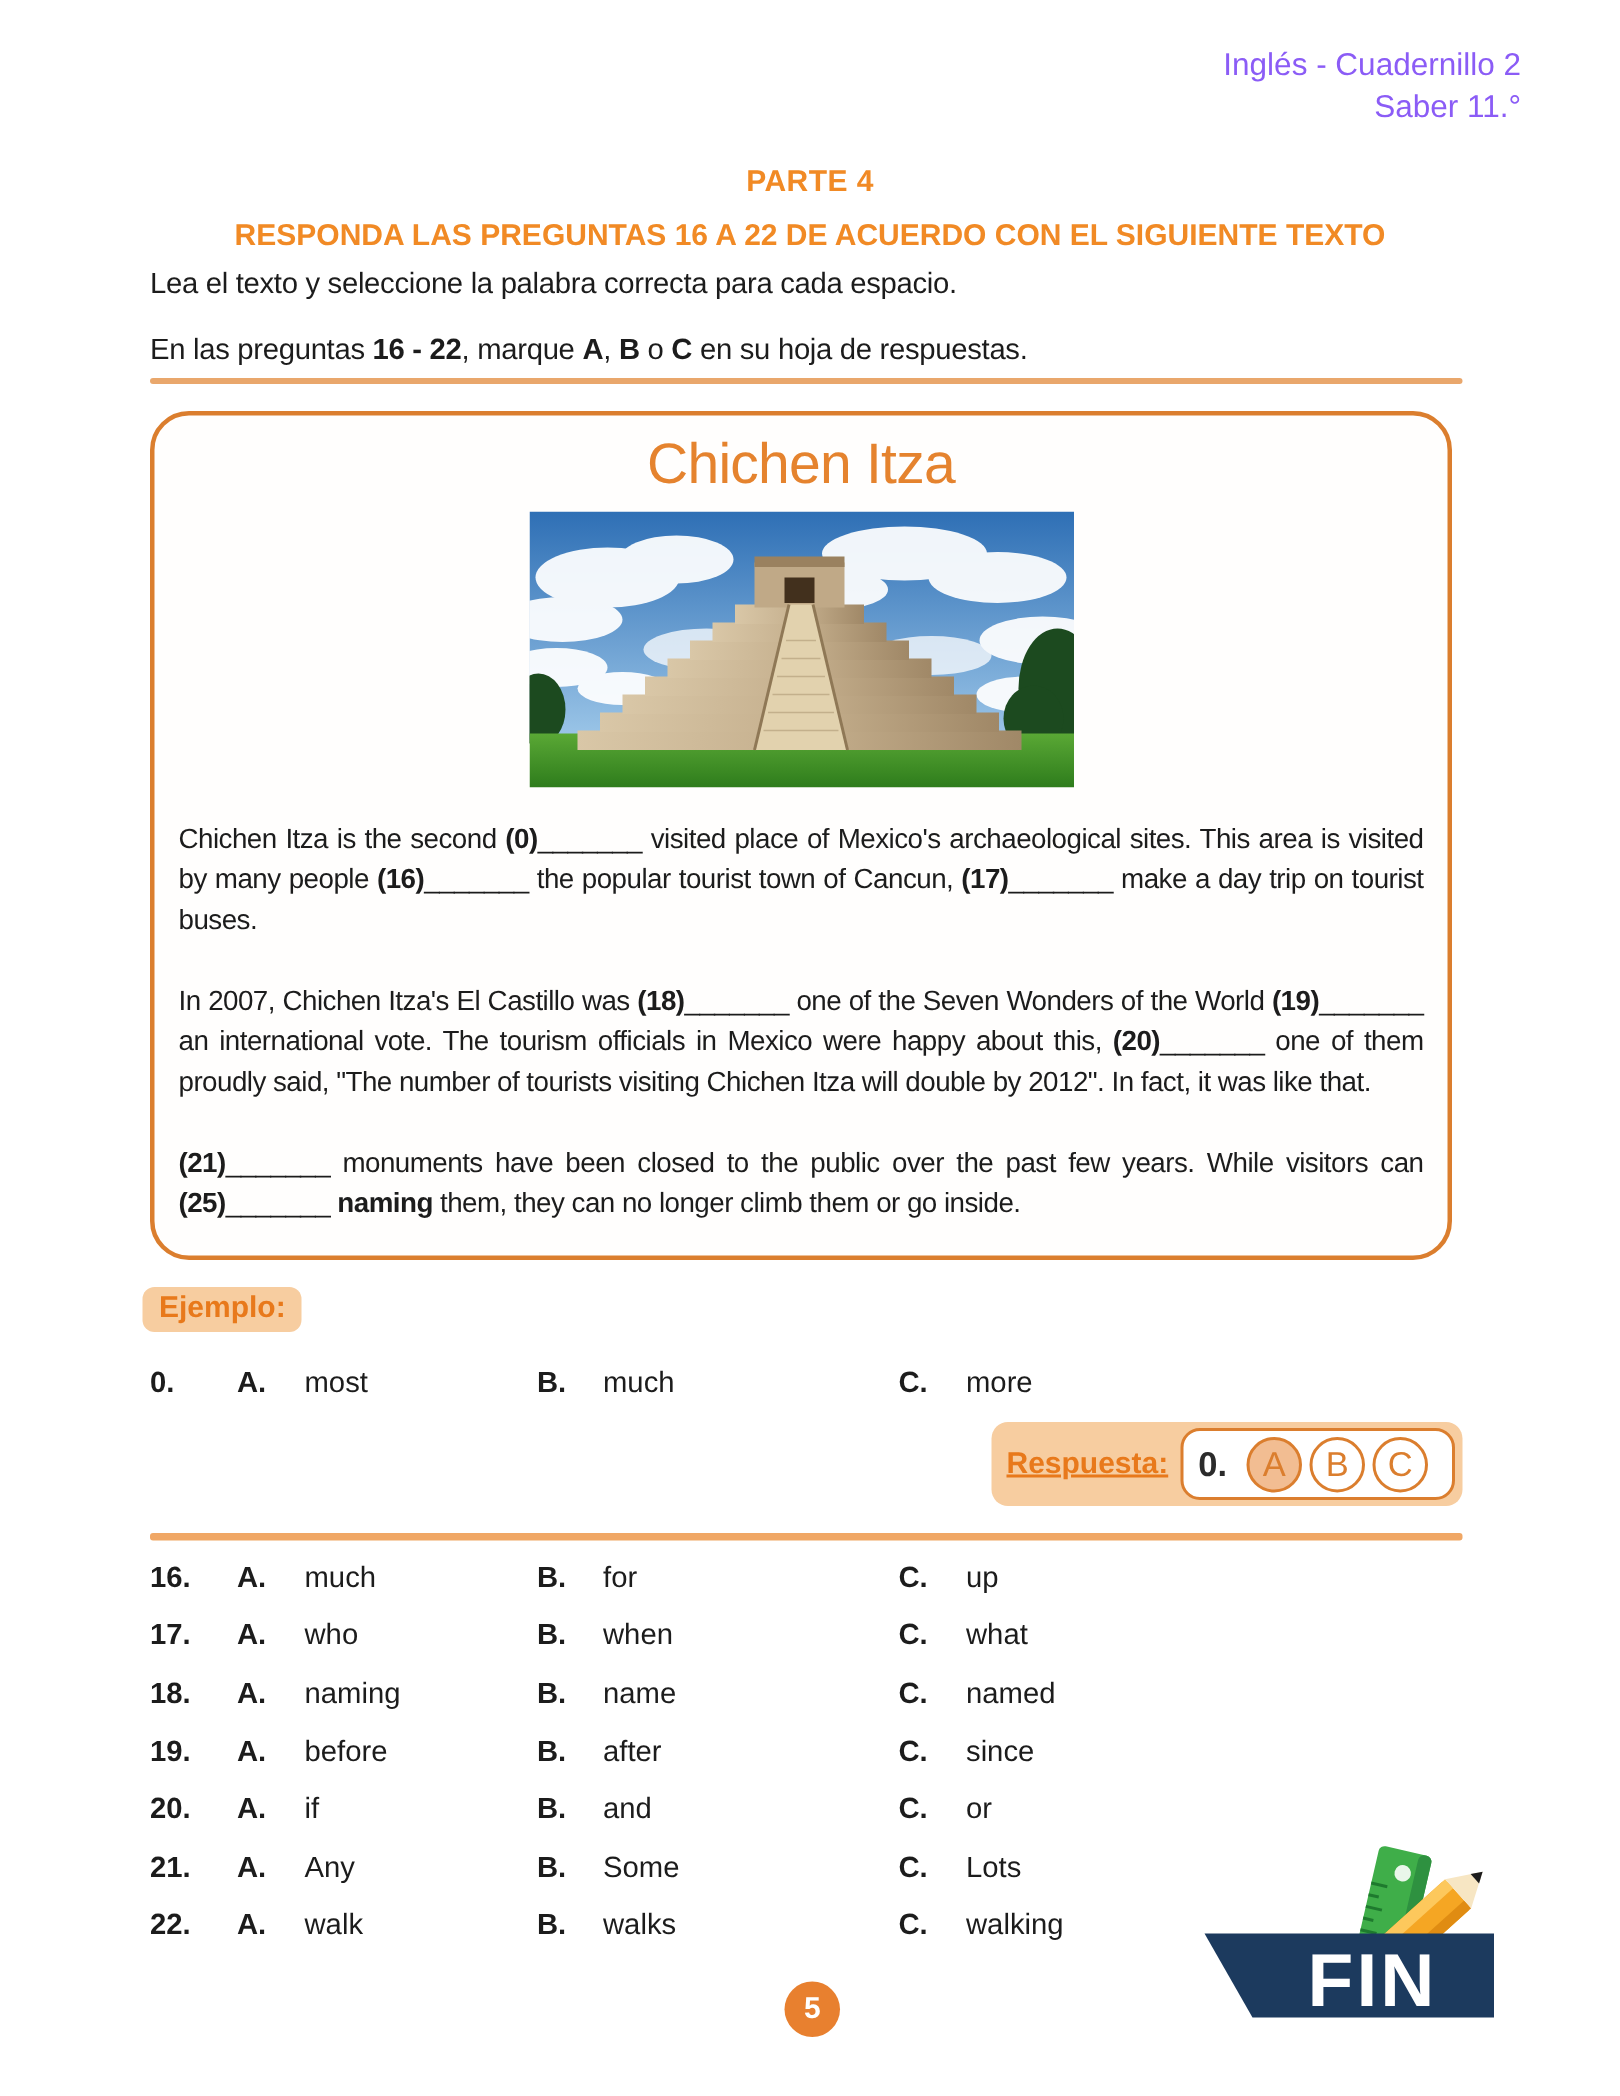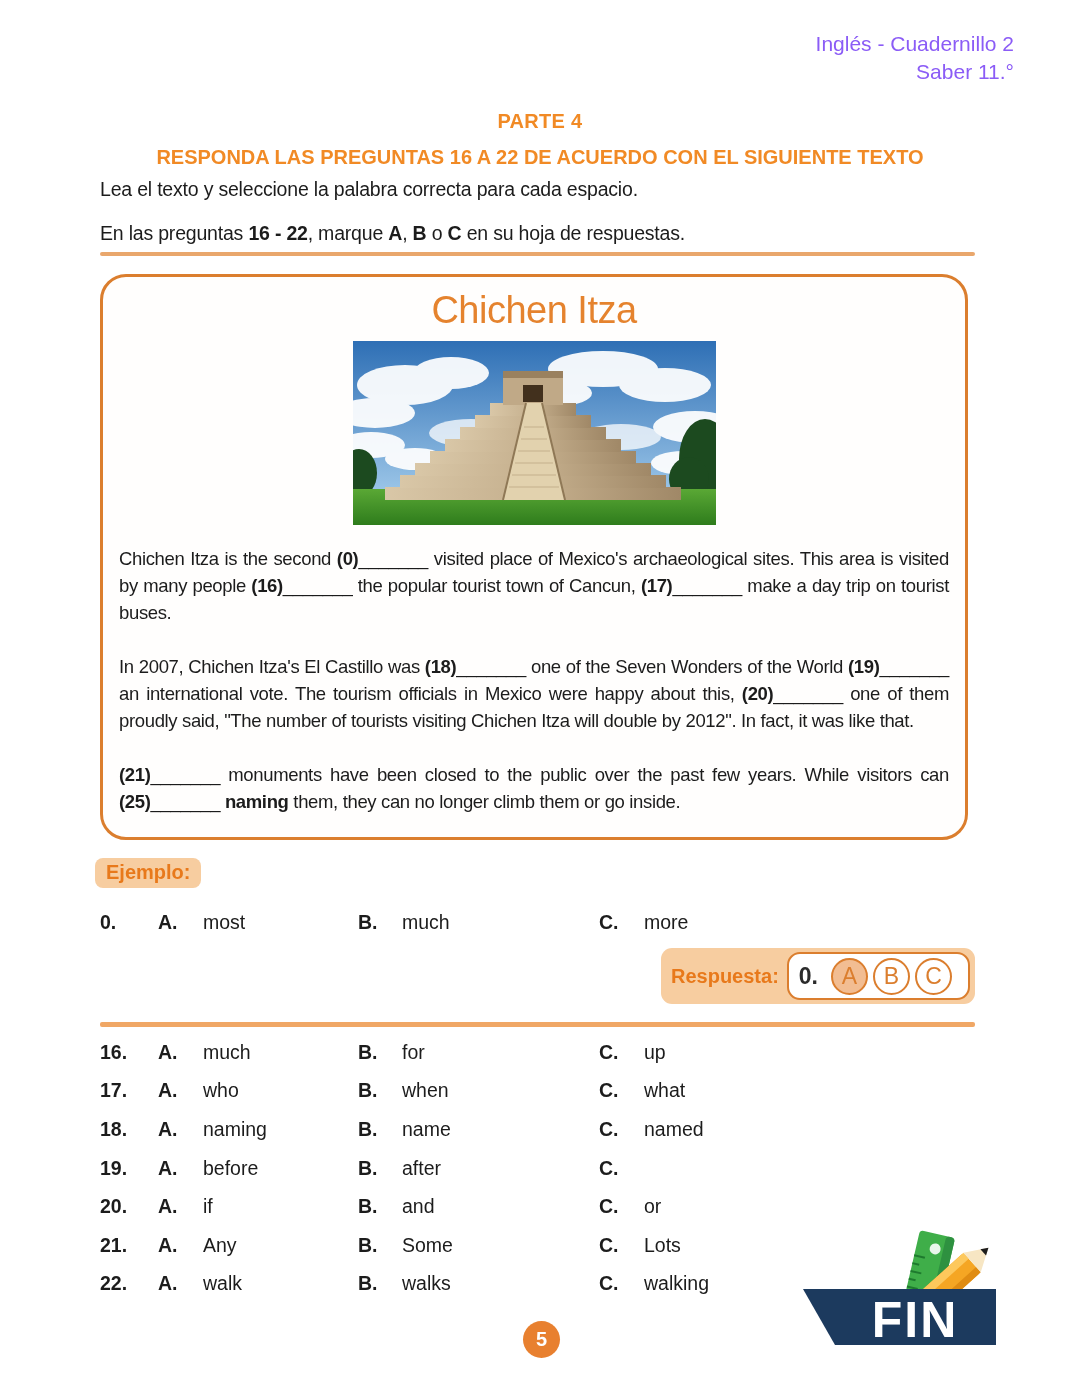--- a/index.html
+++ b/index.html
@@ -57,21 +57,21 @@
     align-items:center; height:38.6px; font-size:19.5px;
   }
   .opt-row .num, .opt-row .lab { font-weight:700; }
   .example-row { position:absolute; top:903px; left:100px; width:875px; }
 
   .respuesta-box {
     position:absolute; top:948px; left:661px; width:314px; height:56px;
     background:#f7cda0; border-radius:11px; display:flex; align-items:center;
     padding:0 5px 0 10px;
   }
-  .respuesta-label { color:#e8791b; font-weight:700; font-size:20px; margin-right:8px; white-space:nowrap; }
+  .respuesta-label { color:#e8791b; font-weight:700; font-size:20px; margin-right:8px; white-space:nowrap;text-decoration:underline; }
   .respuesta-inner {
     background:#ffffff; border:2px solid #db7e2e; border-radius:13px;
     height:48px; display:flex; align-items:center; padding:0 5px 0 10px; gap:5px;
     flex:1;
   }
   .respuesta-num { font-weight:700; font-size:23px; color:#2b2b2b; margin-right:8px; }
   .choice-circle {
     width:37px; height:37px; border:2px solid #db7e2e; border-radius:50%;
     color:#db7e2e; font-size:23px; display:flex; align-items:center; justify-content:center;
     background:#ffffff; flex:0 0 auto;
@@ -238,20 +238,21 @@
     <span class="txt">named</span>
   </div>
 
   <div class="opt-row">
     <span class="num">19.</span>
     <span class="lab">A.</span>
     <span class="txt">before</span>
     <span class="lab">B.</span>
     <span class="txt">after</span>
     <span class="lab">C.</span>
+    <span class="txt">since</span>
   </div>
 
   <div class="opt-row">
     <span class="num">20.</span>
     <span class="lab">A.</span>
     <span class="txt">if</span>
     <span class="lab">B.</span>
     <span class="txt">and</span>
     <span class="lab">C.</span>
     <span class="txt">or</span>

